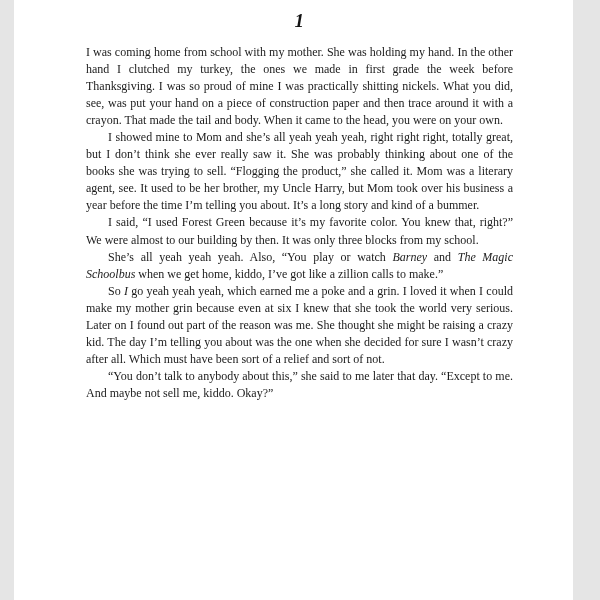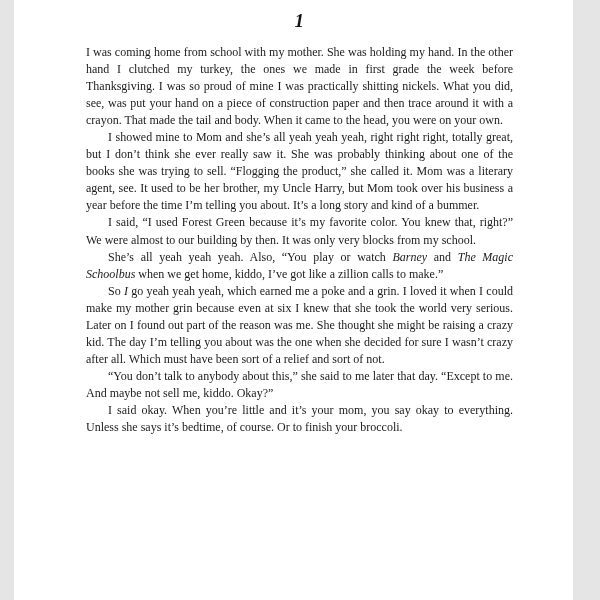--- a/index.html
+++ b/index.html
@@ -92,25 +92,24 @@
   <div id="page" style="background: rgb(255, 255, 255);">
     <div id="content">
 
       <div class="chapter-number">1</div>
 
       <div id="first-para-spacer"></div>
 
       <div class="body-text" id="body" style="color: rgb(27, 27, 27);">
           <p class="first-para">I was coming home from school with my mother. She was holding my hand. In the other hand I clutched my turkey, the ones we made in first grade the week before Thanksgiving. I was so proud of mine I was practically shitting nickels. What you did, see, was put your hand on a piece of construction paper and then trace around it with a crayon. That made the tail and body. When it came to the head, you were on your own.</p>
           <p>I showed mine to Mom and she’s all yeah yeah yeah, right right right, totally great, but I don’t think she ever really saw it. She was probably thinking about one of the books she was trying to sell. “Flogging the product,” she called it. Mom was a literary agent, see. It used to be her brother, my Uncle Harry, but Mom took over his business a year before the time I’m telling you about. It’s a long story and kind of a bummer.</p>
-          <p>I said, “I used Forest Green because it’s my favorite color. You knew that, right?” We were almost to our building by then. It was only very blocks from my school.</p>
+          <p>I said, “I used Forest Green because it’s my favorite color. You knew that, right?” We were almost to our building by then. It was only three blocks from my school.</p>
           <p>She’s all yeah yeah yeah. Also, “You play or watch <em>Barney</em> and <em>The Magic Schoolbus</em> when we get home, kiddo, I’ve got like a zillion calls to make.”</p>
           <p>So <em>I</em> go yeah yeah yeah, which earned me a poke and a grin. I loved it when I could make my mother grin because even at six I knew that she took the world very serious. Later on I found out part of the reason was me. She thought she might be raising a crazy kid. The day I’m telling you about was the one when she decided for sure I wasn’t crazy after all. Which must have been sort of a relief and sort of not.</p>
           <p>“You don’t talk to anybody about this,” she said to me later that day. “Except to me. And maybe not sell me, kiddo. Okay?”</p>
-          <p>I said okay. When you’re little and it’s your mom, you say okay to everything. Unless she says it’s bedtime, of course. Or to finish your broccoli.</p>
         </div>
 
     </div>
   </div>
 
   <div id="gutter-right" style="background: rgb(229, 229, 229);"></div>
 
 </div>
 
 </body></html>

